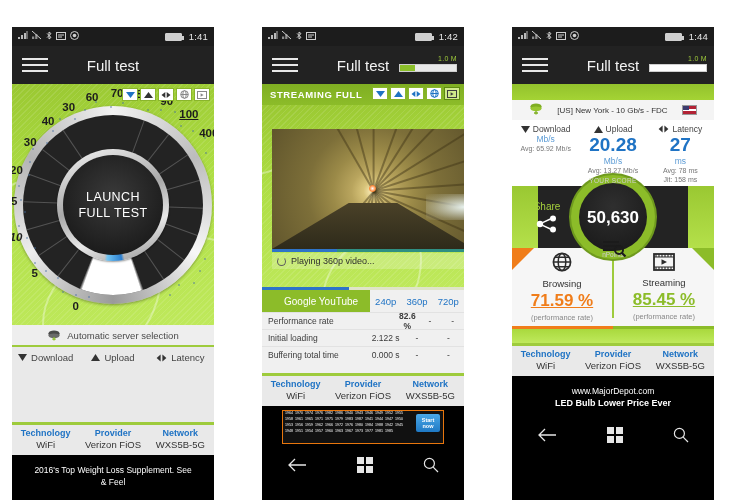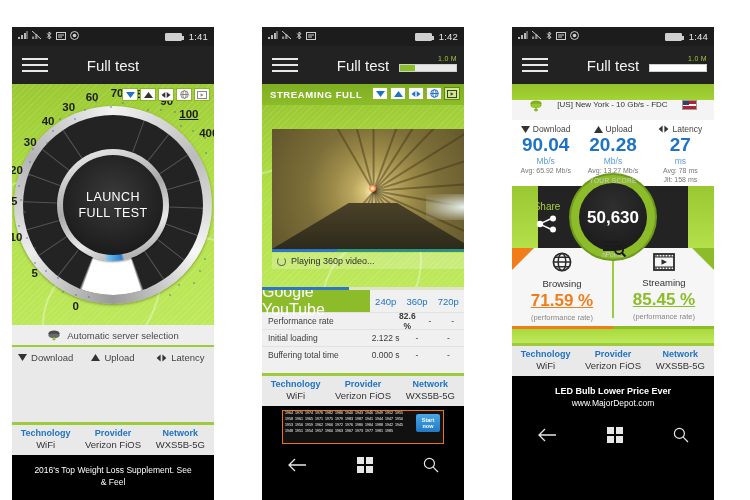--- a/index.html
+++ b/index.html
@@ -259,35 +259,35 @@
     gap: 5px; padding-left: 5px; font-size: 9px; color: #2e2e2e;
   }
   .spinner {
     width: 9px; height: 9px; border: 1.6px solid #5e5e5e; border-top-color: transparent;
     border-radius: 50%;
   }
 
   .restable { background: #f0f0f0; }
   .rt-head { display: flex; align-items: center; height: 22px; }
   .rt-head-label {
-    flex: 0 0 108px; background: #8cbc29; color: #fff; font-size: 16px;
-    height: 22px; display: flex; align-items: center; padding-left: 0;
+    flex: 0 0 108px; background: #8cbc29; color: #fff; font-size: 10px;
+    height: 22px; display: flex; align-items: center; padding-left: 22px;
     font-weight: 400;
   }
   .rt-head .rt-col { flex: 1; text-align: center; color: #1f73c4; font-size: 9.5px; }
   .rt-row { display: flex; align-items: center; height: 17px; border-top: 1px solid #e2e2e2; }
   .rt-row .rt-name { flex: 0 0 108px; padding-left: 6px; font-size: 8.5px; color: #3b3b3b; }
   .rt-row .rt-col { flex: 1; text-align: center; font-size: 8.5px; color: #3b3b3b; }
   .rt-row .rt-col.strong { font-weight: 700; margin-left: 26px; }
   .rt-top-accent { height: 3px; background: #dfe4c8; position: relative; }
   .rt-top-accent i { position:absolute; left:0; top:0; height:100%; width:43%; background:#2e74c8; }
 
   
   .p3-serverrow {
-    height: 20px; background: #f4f4f4; display: flex; 
+    height: 20px; background: #f4f4f4; display: flex; align-items: center;
     justify-content: center; gap: 14px; font-size: 8px; color: #333;
   }
   .p3-metrics { display: flex; background: #fff; padding: 4px 0 2px; }
   .p3-metric { flex: 1; text-align: center; }
   .p3-m-head {
     font-size: 8.5px; color: #444; display: flex; align-items: center;
     justify-content: center; gap: 3px;
   }
   .p3-m-val { font-size: 19px; font-weight: 700; color: #1f73c4; line-height: 22px; }
   .p3-m-unit { font-size: 8.5px; color: #5b9bd5; }
@@ -466,21 +466,21 @@
         <div class="gauge-blue-arc"></div>
         <div class="gauge-center">
           <div>LAUNCH</div>
           <div>FULL TEST</div>
         </div>
       </div>
 
       <div id="p1-gauge-labels">
           <div class="glabel" style="left: 63.6668px; top: 222.006px;">0</div>
           <div class="glabel" style="left: 22.7428px; top: 189.454px;">5</div>
-          <div class="glabel" style="left: 3.89387px; top: 153.246px;">10</div>
+          <div class="glabel" style="left: 3.89387px; top: 153.246px; font-style: italic;">10</div>
           <div class="glabel" style="left: -0.931773px; top: 116.591px;">15</div>
           <div class="glabel" style="left: 4.48167px; top: 85.8901px;">20</div>
           <div class="glabel" style="left: 18.1478px; top: 57.8704px;">30</div>
           <div class="glabel" style="left: 36.0574px; top: 37.2678px;">40</div>
           <div class="glabel" style="left: 56.7013px; top: 22.5426px;">30</div>
           <div class="glabel" style="left: 80.1286px; top: 12.8387px;">60</div>
           <div class="glabel" style="left: 105.138px; top: 8.65349px;">70</div>
           <div class="glabel" style="left: 130.449px; top: 10.2015px;">80</div>
           <div class="glabel" style="left: 154.762px; top: 17.4035px;">90</div>
           <div class="glabel" style="left: 176.832px; top: 29.8901px; text-decoration: underline;">100</div>
@@ -916,21 +916,20 @@
     </div>
 
     <div class="p3-metrics">
       <div class="p3-metric">
         <div class="p3-m-head">
           <svg width="9" height="7" viewBox="0 0 9 7">
               <path d="M0 0h9L4.5 7z" fill="#333"></path>
             </svg>
           <span>Download</span>
         </div>
-        <div class="p3-m-val">90.04</div>
         <div class="p3-m-unit">Mb/s</div>
         <div class="p3-m-avg">Avg: 65.92 Mb/s</div>
       </div>
       <div class="p3-metric">
         <div class="p3-m-head">
           <svg width="9" height="7" viewBox="0 0 9 7">
               <path d="M0 7h9L4.5 0z" fill="#333"></path>
             </svg>
           <span>Upload</span>
         </div>
@@ -1029,22 +1028,22 @@
         <div class="fi-val">Verizon FiOS</div>
       </div>
       <div class="col">
         <div class="fi-head">Network</div>
         <div class="fi-val">WXS5B-5G</div>
       </div>
     </div>
 
     <div class="adbar">
       <div class="ad-inner" style="width:172px;">
+        <div>www.MajorDepot.com</div>
         <div style="font-weight:700;font-size:9px;">LED Bulb Lower Price Ever</div>
-        <div>www.MajorDepot.com</div>
       </div>
     </div>
 
     <div class="navbar">
       <span>
         <svg width="20" height="14" viewBox="0 0 20 14">
             <path d="M19 7H2M8 1L2 7l6 6" stroke="#e6e6e6" stroke-width="1.3" fill="none"></path>
           </svg>
       </span>
       <span>

